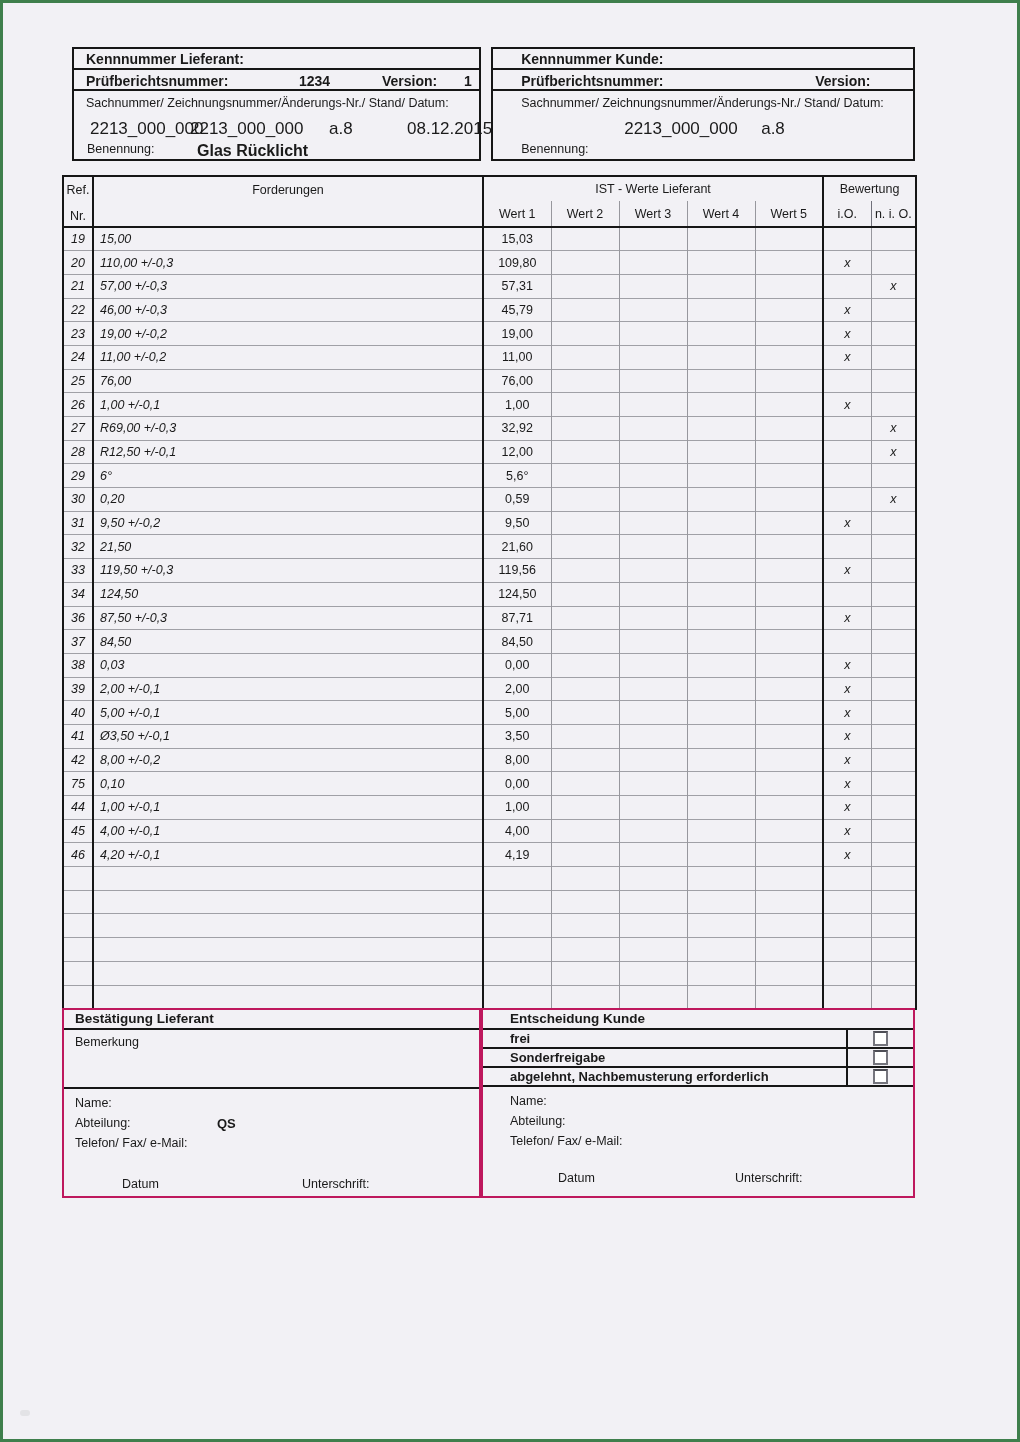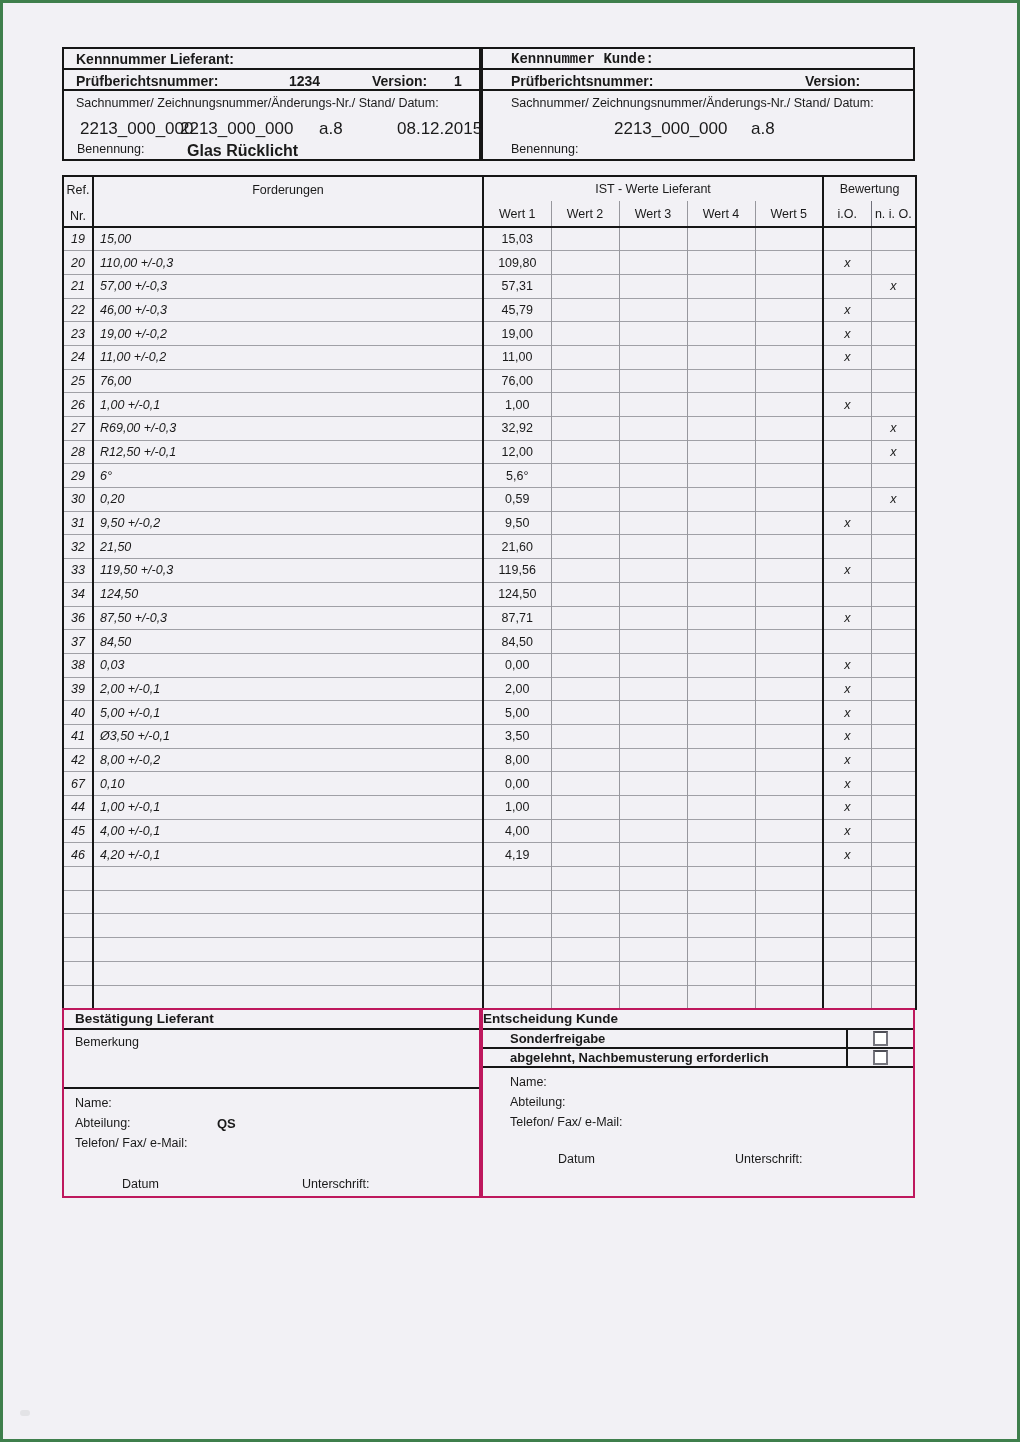--- a/index.html
+++ b/index.html
@@ -14,31 +14,31 @@
   .page-frame {
     position: absolute; inset: 0;
     border: 3px solid #3f7f4c;
     pointer-events: none;
     z-index: 10;
   }
   .doc { position: absolute; left: 62px; top: 47px; width: 853px; }
 
   
   .header { display: flex; }
-  .hcol { width: 419px; }
+  .hcol { width: 419px; margin-left: 10px; }
   .hcol.right { width: 434px; }
   .h-row {
     border: 2px solid #161616;
     position: relative;
     font-size: 14px;
   }
   .h-row + .h-row { margin-top: -2px; }
   .h-row1 { height: 23px; display: flex; align-items: center; font-weight: bold; }
   .hcol.left  .h-row1 { padding-left: 12px; }
-  .hcol.right .h-row1 { padding-left: 28px; font-family: Liberation Mono, monospace; }
+  .hcol.right .h-row1 { padding-left: 28px; }
   .h-row2 { height: 23px; font-weight: bold; }
   .h-row2 span { position: absolute; top: 3px; white-space: nowrap; }
   .h-row3 { height: 72px; font-weight: normal; }
   .h-row3 .line1 { position: absolute; top: 5px; font-size: 12.5px; white-space: nowrap; }
   .h-row3 .vals span { position: absolute; top: 28px; font-weight: normal; font-size: 17px; white-space: nowrap; }
   .h-row3 .line3 span { position: absolute; top: 51px; font-size: 12.5px; white-space: nowrap; }
   .h-row3 .line3 .bold-val { font-weight: bold; font-size: 16px; }
 
   
   table.req {
@@ -69,21 +69,21 @@
   td.c-io   { border-right: 1px solid #97979d; font-style: italic; text-align: center; }
   td.c-nio  { font-style: italic; text-align: center; }
 
   
   .footer { display: flex; margin-top: -2px; }
   .fcol { border: 2px solid #be185d; }
   .fcol.left { width: 419px; }
   .fcol.right { width: 434px; }
   .f-title { height: 20px; border-bottom: 2px solid #161616; font-weight: bold; font-size: 13.5px; display: flex; align-items: center; }
   .fcol.left  .f-title { padding-left: 11px; }
-  .fcol.right .f-title { }
+  .fcol.right .f-title { padding-left: 27px; }
   .f-bemerk { height: 59px; border-bottom: 2px solid #161616; font-size: 12.5px; padding: 5px 0 0 11px; }
   .opt-row { height: 19px; border-bottom: 2px solid #161616; display: flex; }
   .opt-label { width: 365px; border-right: 2px solid #161616; font-weight: bold; font-size: 13px; display: flex; align-items: center; padding-left: 27px; white-space: nowrap; overflow: hidden; }
   .opt-boxzone { flex: 1; display: flex; align-items: center; justify-content: center; }
   .checkbox { width: 15px; height: 15px; background: #ffffff; border: 2px solid #75757d; border-top-color: #4d4d55; }
   .f-name { position: relative; font-size: 12.5px; }
   .fcol.left  .f-name { height: 107px; }
   .fcol.right .f-name { height: 103px; }
   .f-name span { position: absolute; white-space: nowrap; }
   .ln-name { top: 7px; }
@@ -439,21 +439,21 @@
           <td class="c-ford">8,00 +/-0,2</td>
           <td class="c-w">8,00</td>
           <td class="c-w"></td>
           <td class="c-w"></td>
           <td class="c-w"></td>
           <td class="c-w c-w5"></td>
           <td class="c-io">x</td>
           <td class="c-nio"></td>
         </tr>
         <tr>
-          <td class="c-nr">67</td>
+          <td class="c-nr">75</td>
           <td class="c-ford">0,10</td>
           <td class="c-w">0,00</td>
           <td class="c-w"></td>
           <td class="c-w"></td>
           <td class="c-w"></td>
           <td class="c-w c-w5"></td>
           <td class="c-io">x</td>
           <td class="c-nio"></td>
         </tr>
         <tr>
@@ -570,20 +570,26 @@
         <span class="ln-abt-val">QS</span>
         <span class="ln-tel">Telefon/ Fax/ e-Mail:</span>
         <span class="ln-datum">Datum</span>
         <span class="ln-unterschrift">Unterschrift:</span>
       </div>
     </div>
 
     <div class="fcol right">
       <div class="f-title">Entscheidung Kunde</div>
       <div id="decision-options">
+          <div class="opt-row">
+            <div class="opt-label">frei</div>
+            <div class="opt-boxzone">
+              <div class="checkbox"></div>
+            </div>
+          </div>
           <div class="opt-row">
             <div class="opt-label">Sonderfreigabe</div>
             <div class="opt-boxzone">
               <div class="checkbox"></div>
             </div>
           </div>
           <div class="opt-row">
             <div class="opt-label">abgelehnt, Nachbemusterung erforderlich</div>
             <div class="opt-boxzone">
               <div class="checkbox"></div>

